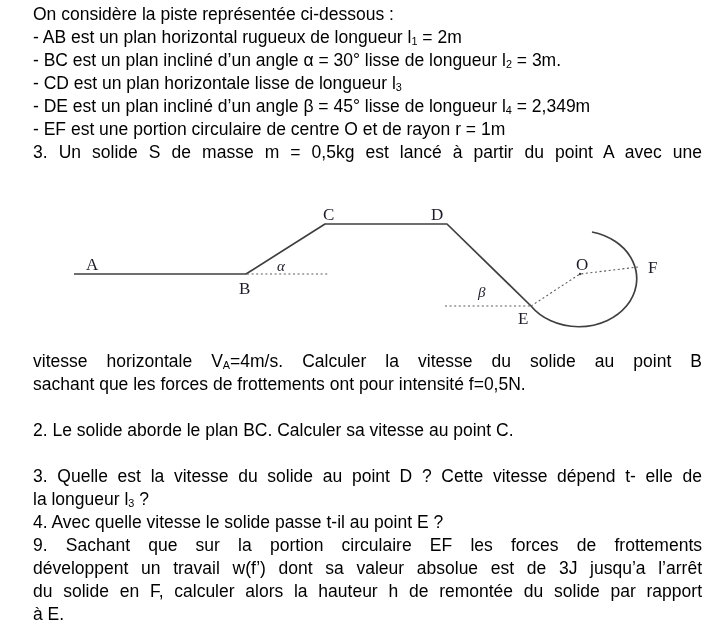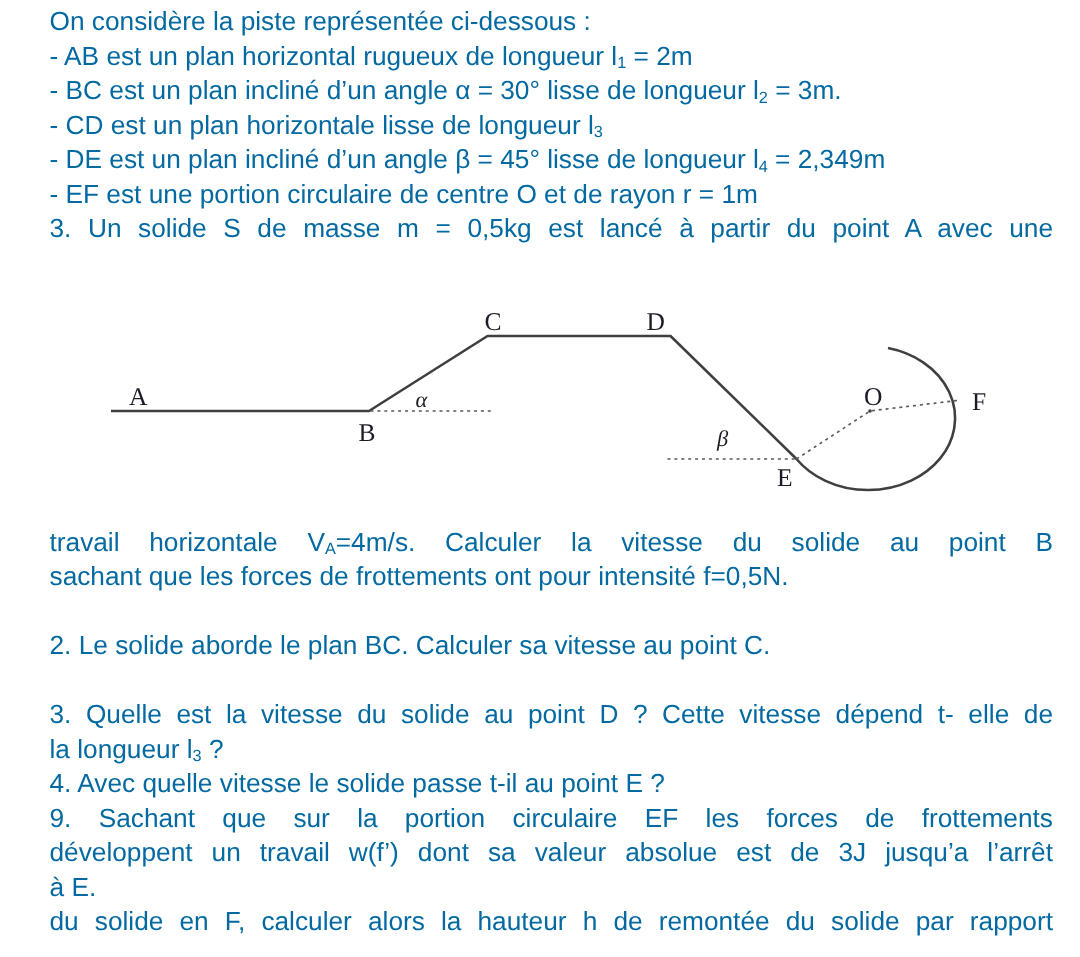--- a/index.html
+++ b/index.html
@@ -9,21 +9,21 @@
     background:#ffffff;
     overflow:hidden;
     font-family:"Liberation Sans", sans-serif;
     color:#1e1e1e;
   }
   .text-block{
     position:absolute;
     left:33px;
     width:669px;
     font-size:17.5px;
-    color:#0369a1;
+    color:#000000;
   }
   .text-block.top{top:3px;}
   .text-block.bottom{top:350px;}
   .tline{
     height:23px;
     line-height:23px;
     text-align:left;
   }
   .tline.just{
     text-align:justify;
@@ -97,27 +97,27 @@
     <text class="fig-label" x="323" y="220">C</text>
     <text class="fig-label" x="431" y="220">D</text>
     <text class="fig-label" x="518" y="324">E</text>
     <text class="fig-label" x="648" y="273">F</text>
     <text class="fig-label" x="576" y="270">O</text>
     <text class="fig-greek" x="277" y="271">α</text>
     <text class="fig-greek" x="478" y="297">β</text>
   </svg>
 
   <div id="bottom-block" class="text-block bottom">
-      <div class="tline just"><span>travail horizontale V</span><span class="sub">A</span><span>=4m/s. Calculer la vitesse du solide au point B</span></div>
+      <div class="tline just"><span>vitesse horizontale V</span><span class="sub">A</span><span>=4m/s. Calculer la vitesse du solide au point B</span></div>
       <div class="tline"><span>sachant que les forces de frottements ont pour intensité f=0,5N.</span></div>
       <div class="tline">&nbsp;</div>
       <div class="tline"><span>2. Le solide aborde le plan BC. Calculer sa vitesse au point C.</span></div>
       <div class="tline">&nbsp;</div>
       <div class="tline just"><span>3. Quelle est la vitesse du solide au point D ? Cette vitesse dépend t- elle de</span></div>
       <div class="tline"><span>la longueur l</span><span class="sub">3</span><span> ?</span></div>
       <div class="tline"><span>4. Avec quelle vitesse le solide passe t-il au point E ?</span></div>
       <div class="tline just"><span>9. Sachant que sur la portion circulaire EF les forces de frottements</span></div>
       <div class="tline just"><span>développent un travail w(f’) dont sa valeur absolue est de 3J jusqu’a l’arrêt</span></div>
+      <div class="tline just"><span>du solide en F, calculer alors la hauteur h de remontée du solide par rapport</span></div>
       <div class="tline"><span>à E.</span></div>
-      <div class="tline just"><span>du solide en F, calculer alors la hauteur h de remontée du solide par rapport</span></div>
     </div>
 
 </div>
 
 </body></html>

